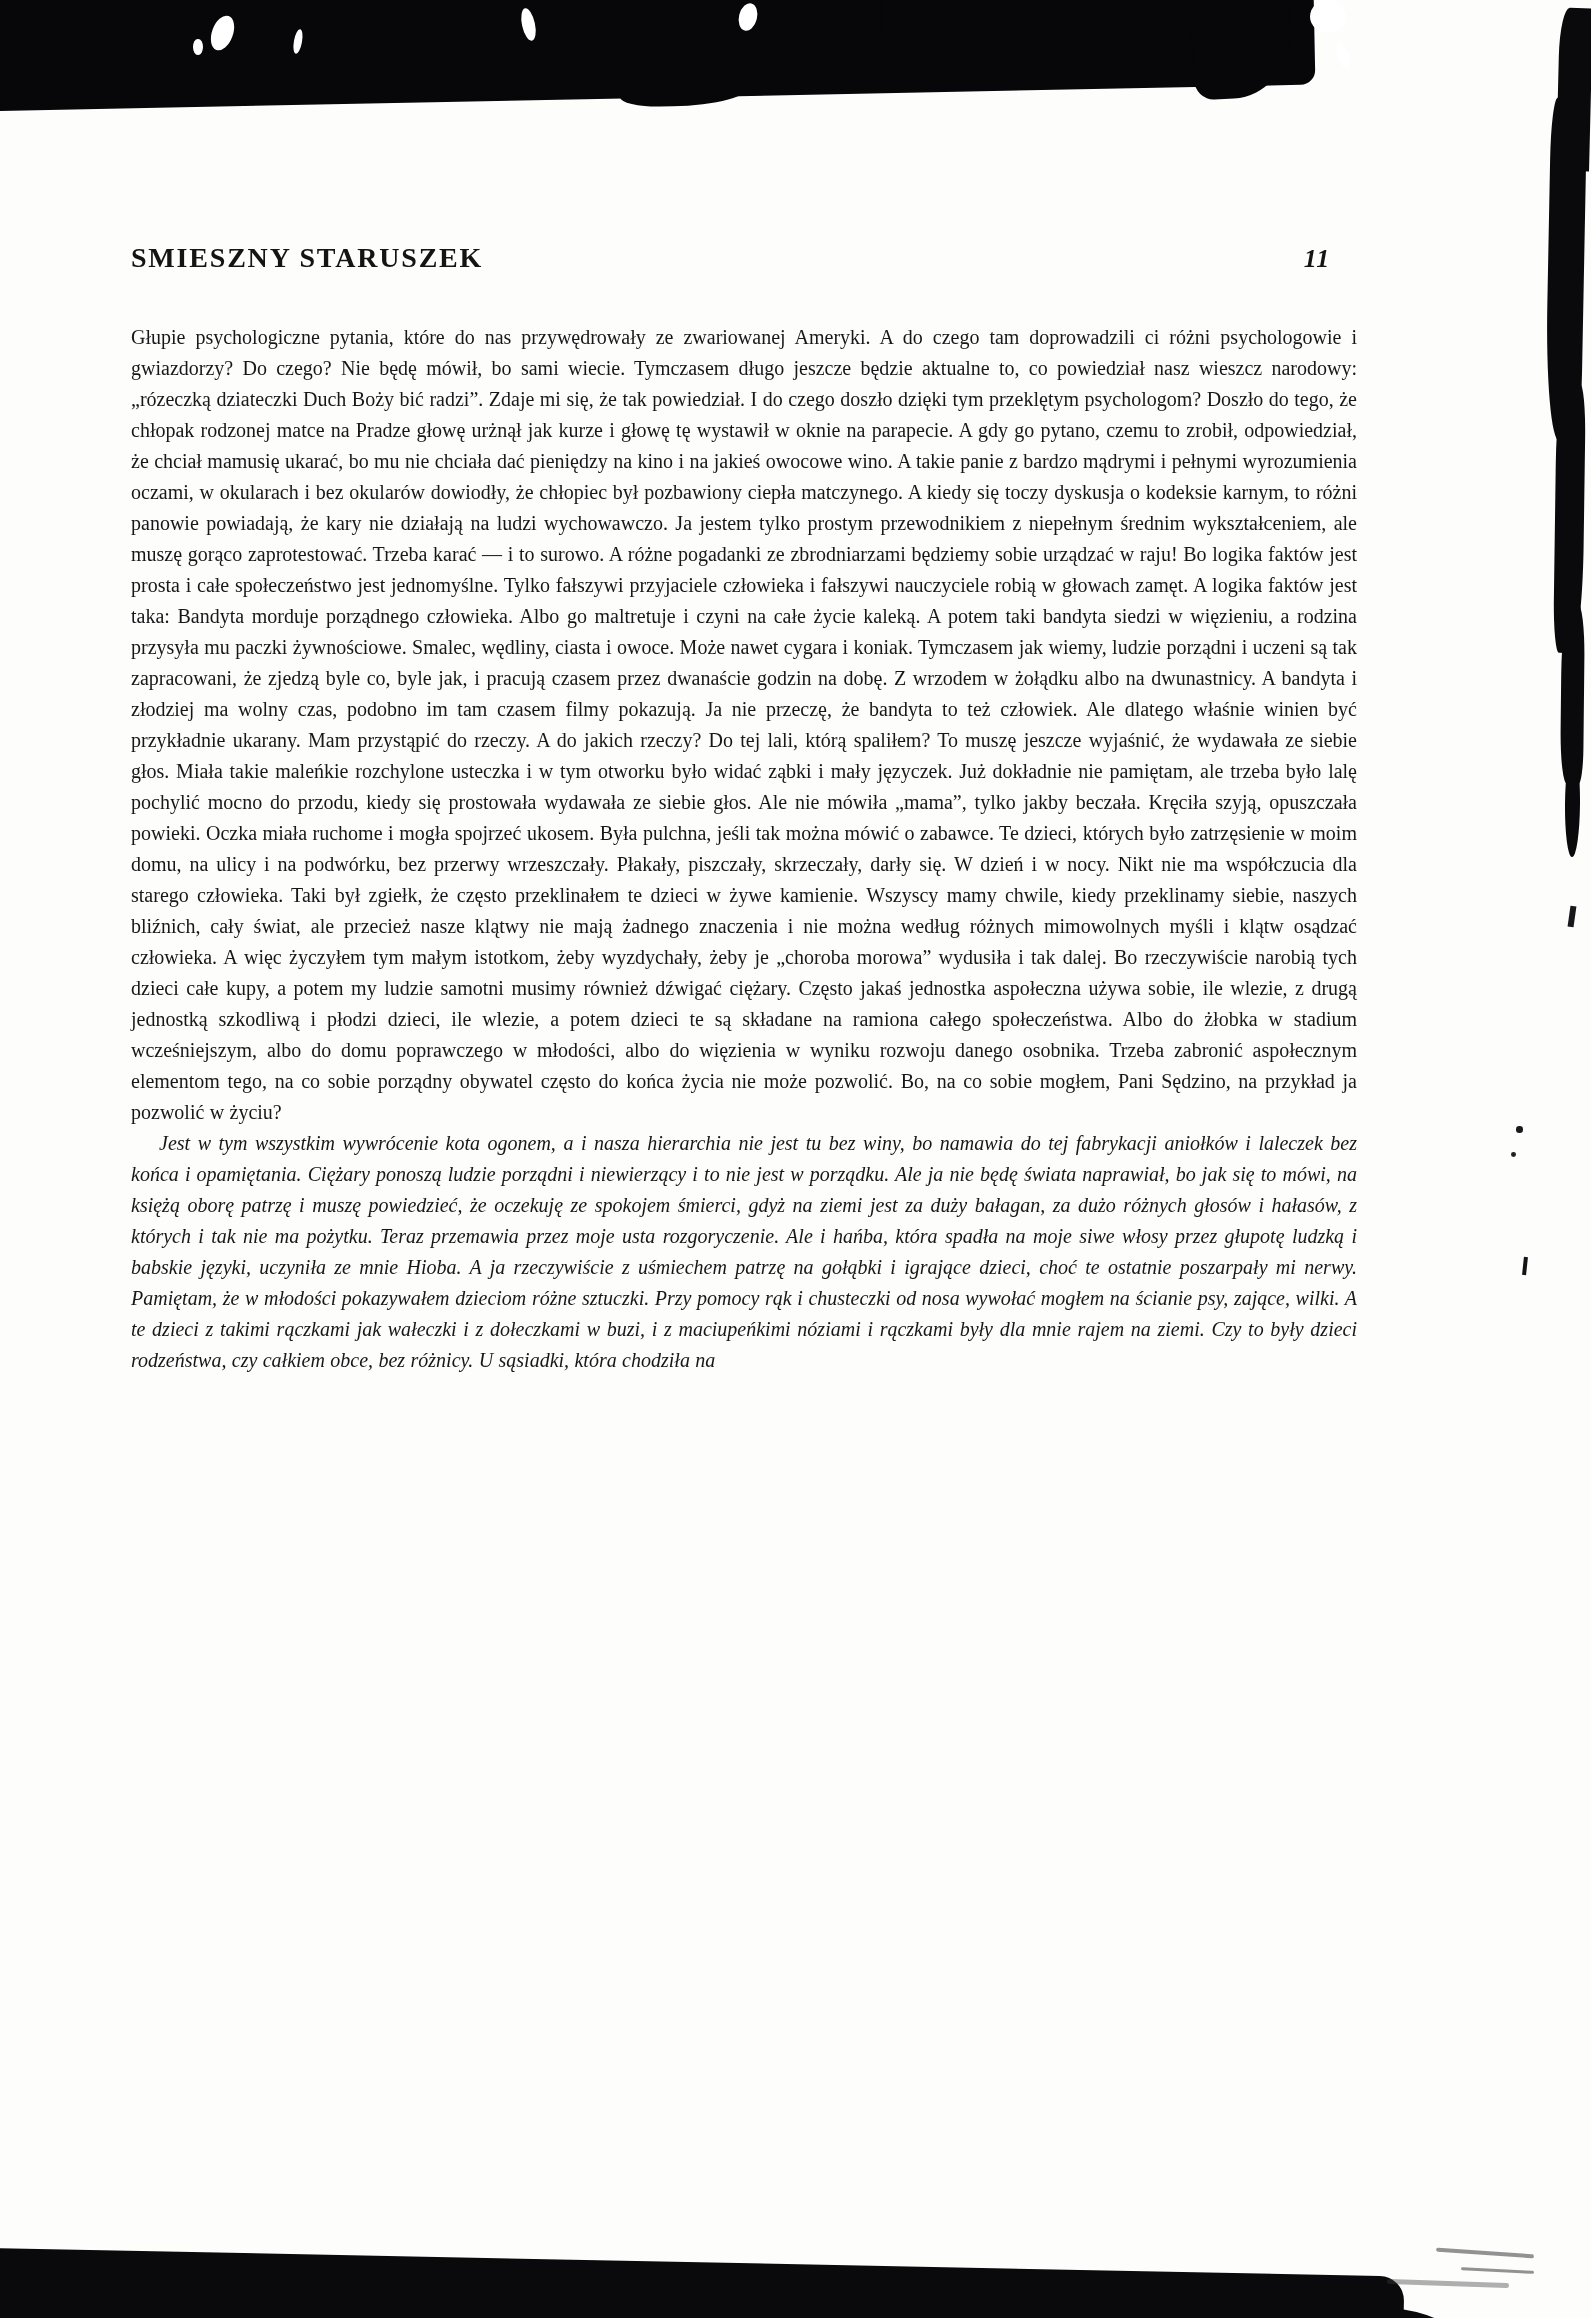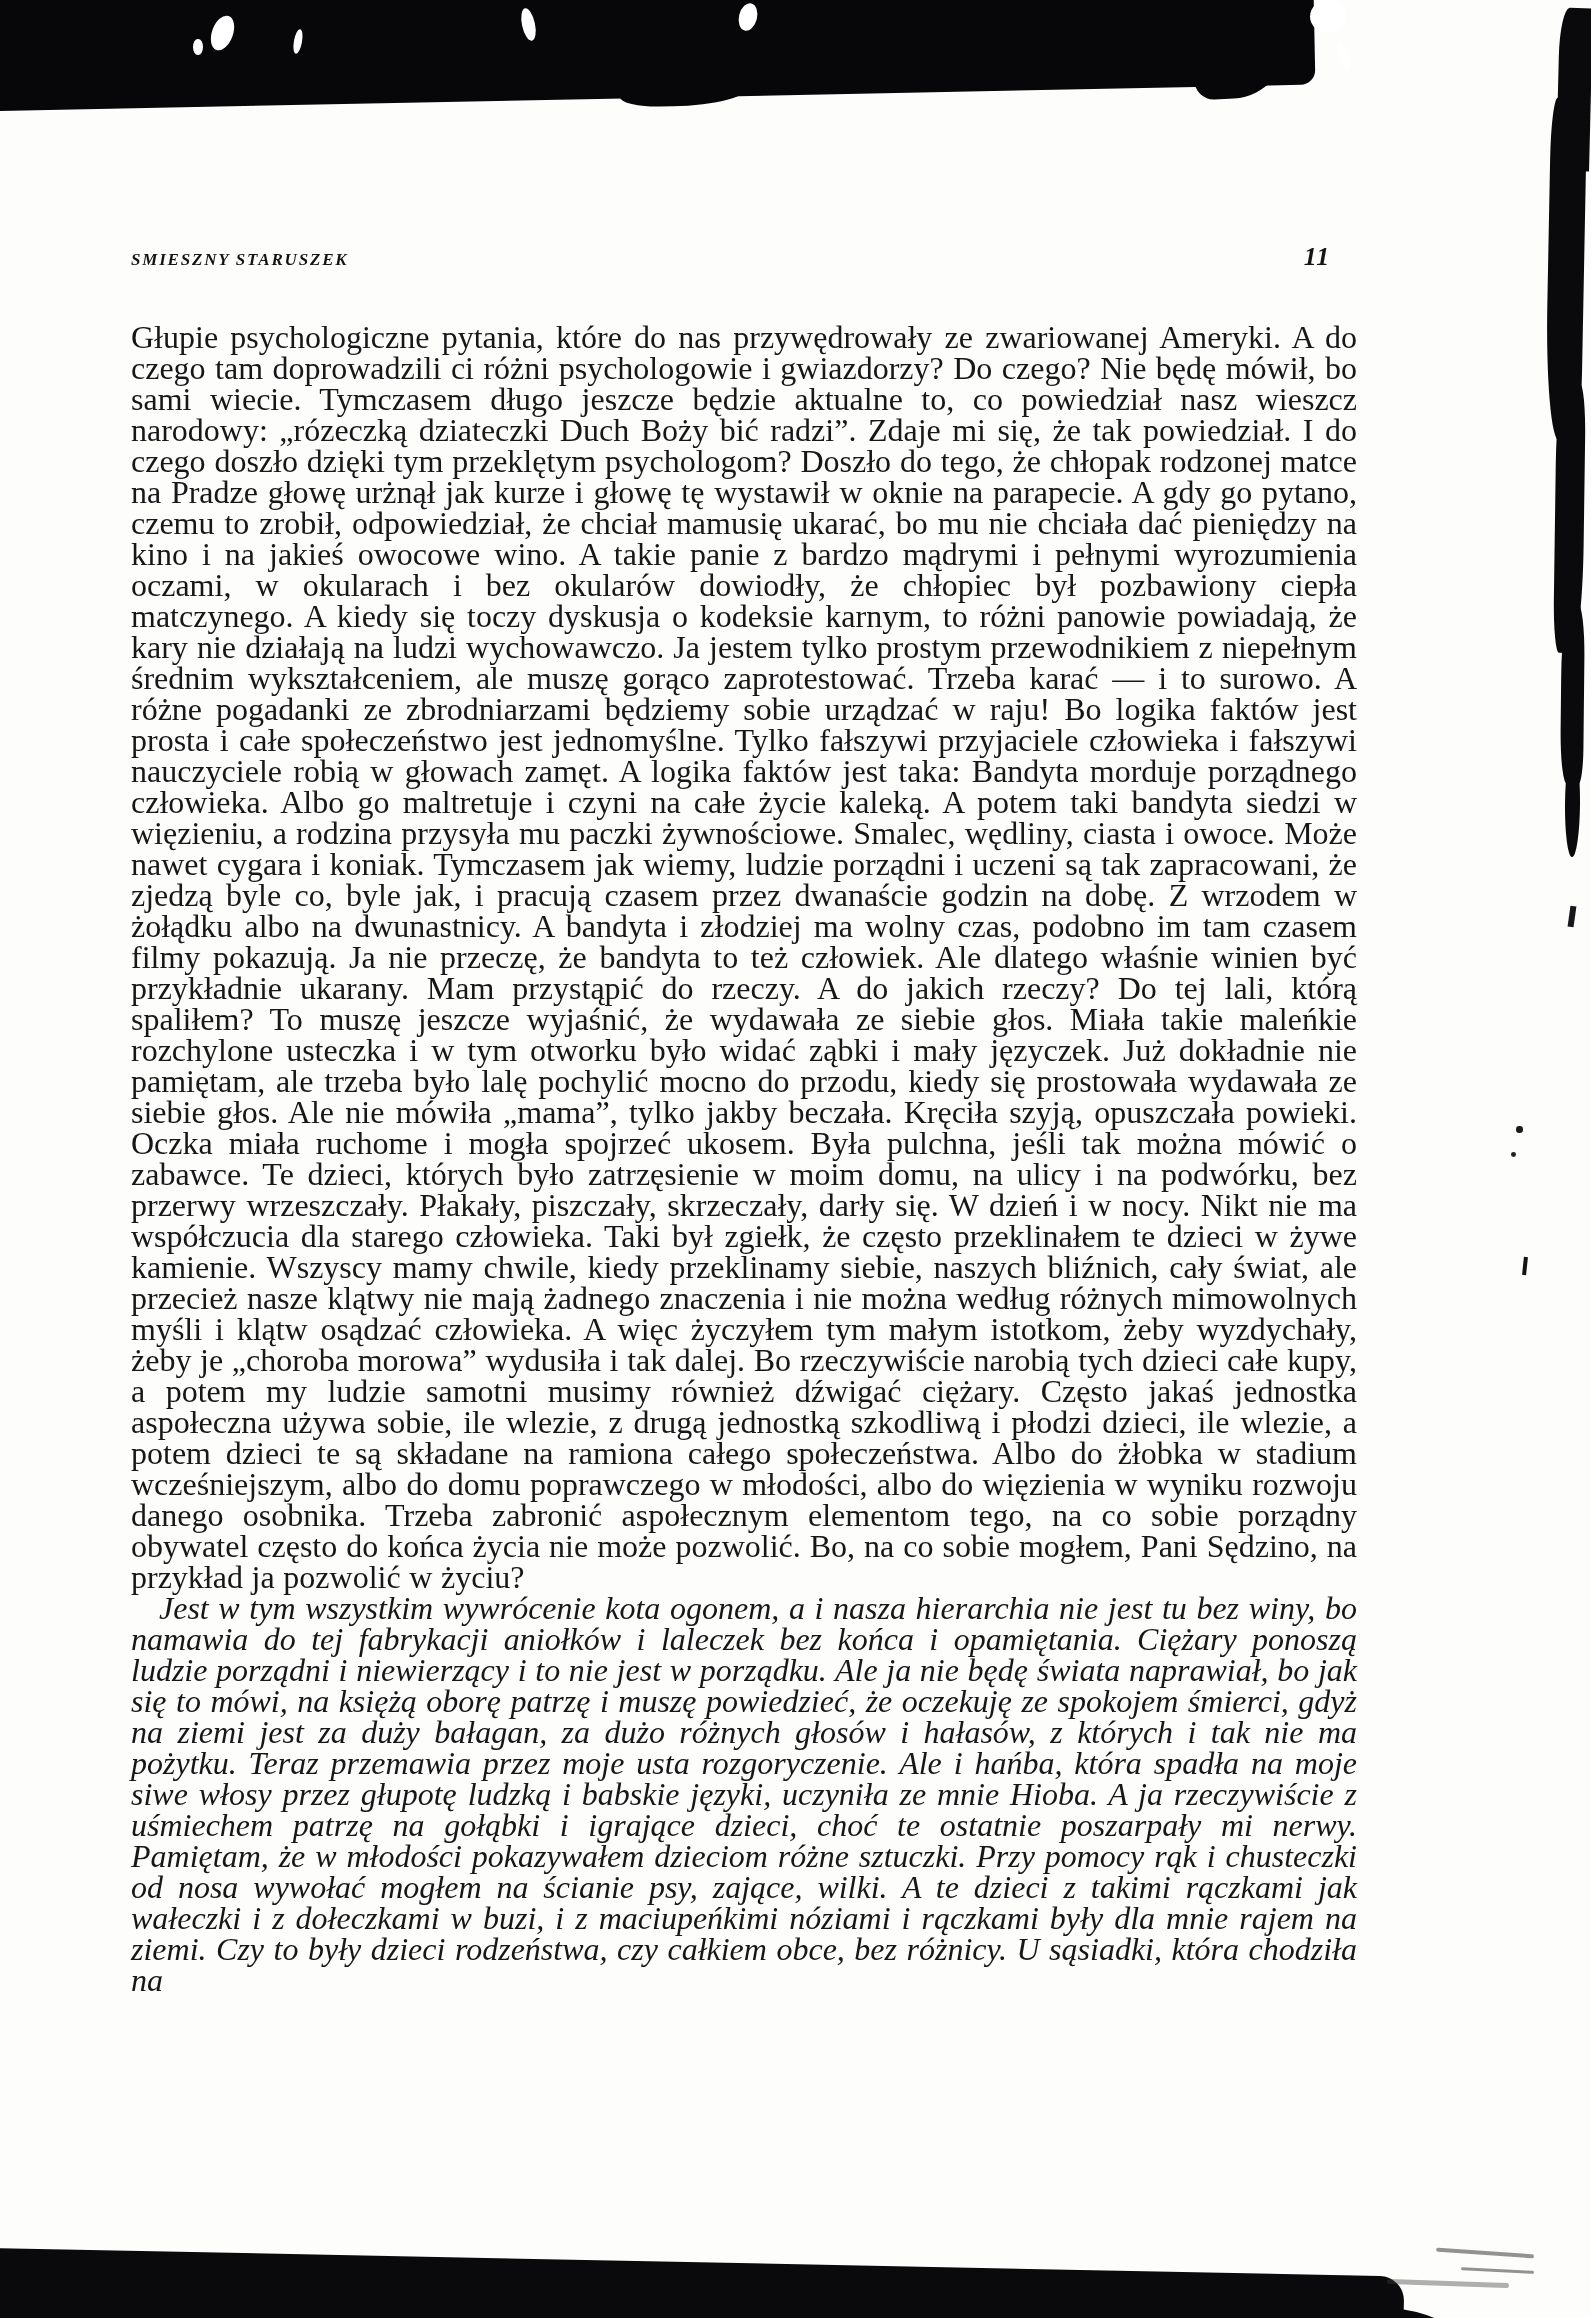--- a/index.html
+++ b/index.html
@@ -104,44 +104,43 @@
   .running-head {
     position: absolute;
     left: 131px;
     top: 242px;
     width: 1338px;
     display: flex;
     align-items: baseline;
     justify-content: space-between;
   }
   .running-title {
-    font-style: italic;
     font-weight: 700;
-    font-size: 17px;
+    font-size: 28px;
     letter-spacing: 1.8px;
     color: #141414;
     font-family: "Liberation Serif", "DejaVu Serif", serif;
   }
   .page-number {
     font-style: italic;
     font-weight: 700;
     font-size: 26px;
     letter-spacing: 0.8px;
     color: #141414;
     padding-right: 139px;
     text-align: center;
   }
 
   
   .body-text {
     position: absolute;
     left: 131px;
     top: 322px;
     width: 1226px;
-    font-size: 32px;
+    font-size: 20px;
     line-height: 31px;
     color: #17171a;
     text-align: justify;
     text-justify: inter-word;
     -webkit-hyphens: none;
     hyphens: none;
     font-family: "Liberation Serif", "DejaVu Serif", serif;
     font-weight: 420;
   }
   .body-text p {

